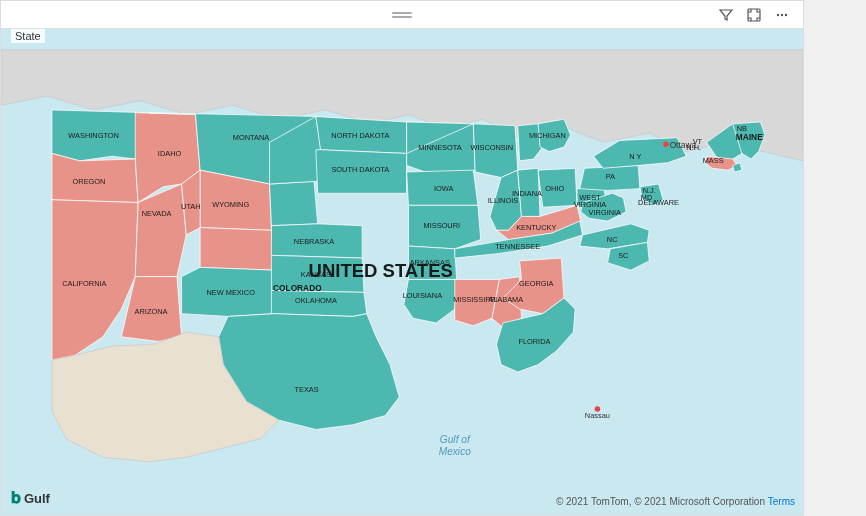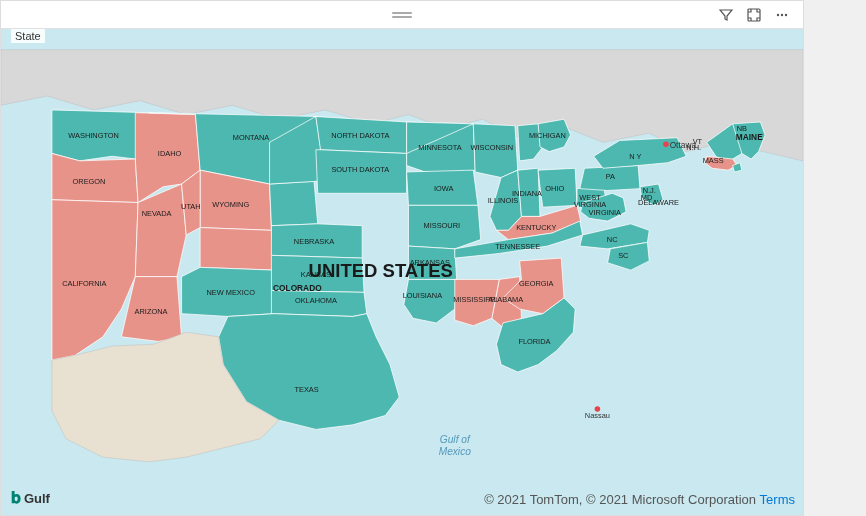--- a/index.html
+++ b/index.html
@@ -104,21 +104,21 @@
     .bing-b {
       font-size: 16px;
       font-weight: 900;
       color: #008272;
     }
 
     .copyright-text {
       position: absolute;
       bottom: 8px;
       right: 8px;
-      font-size: 13px;
+      font-size: 10px;
       color: #555;
       z-index: 10;
       text-align: right;
     }
 
     .copyright-text a {
       color: #0078d4;
       text-decoration: none;
     }
 

